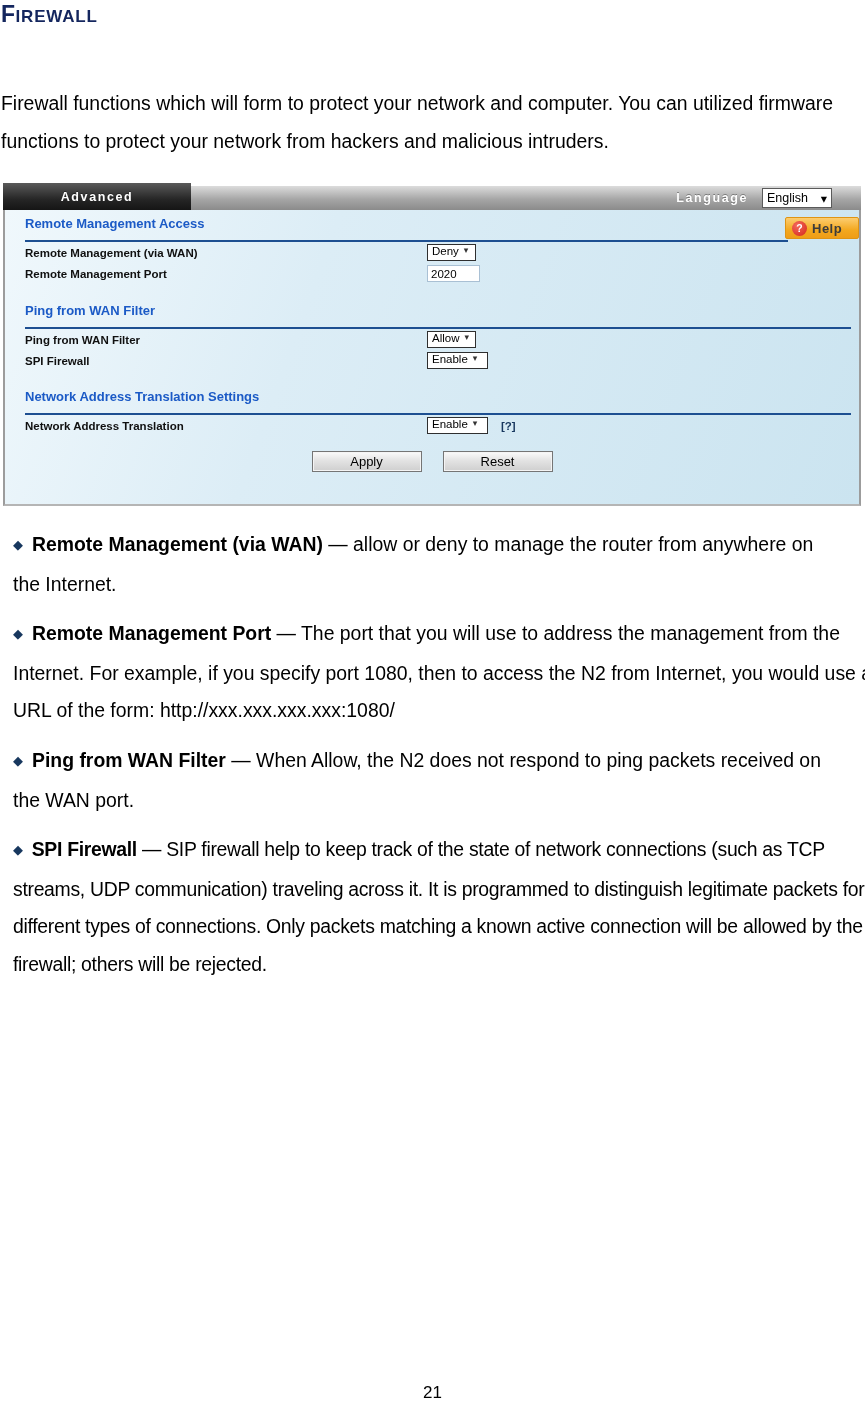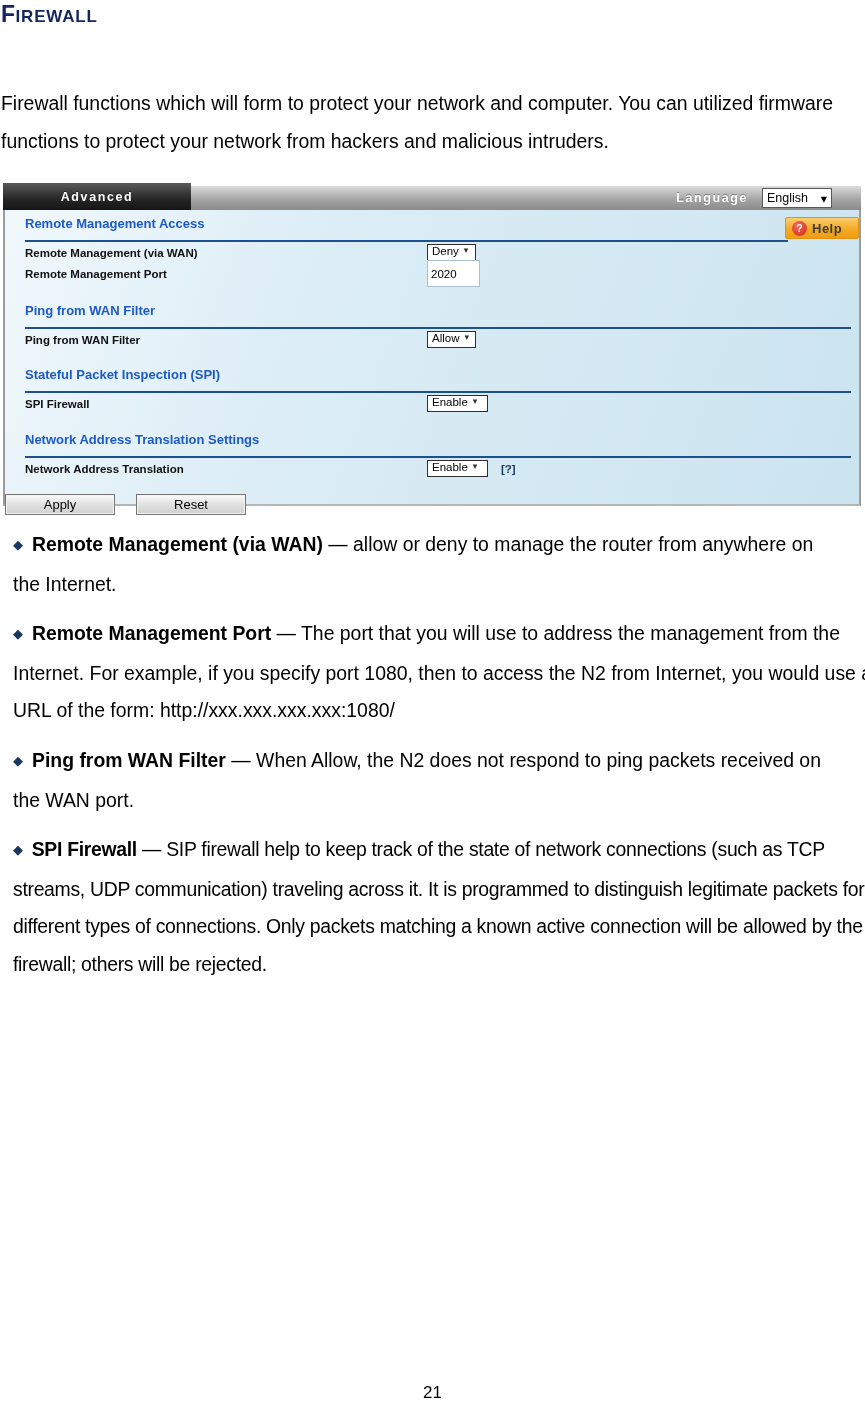--- a/index.html
+++ b/index.html
@@ -60,25 +60,25 @@
   .pt6 { padding-top:6px; } .pt19 { padding-top:19px; } .pt17 { padding-top:17px; } .pt18 { padding-top:18px; }
   .sec-title.first { margin-right:71px; }
 
   .row { height:21px; display:flex; align-items:center; padding-left:20px; }
   .row .lbl { width:402px; flex:none; font-size:11.5px; font-weight:bold; color:#101010; }
   .select { height:17px; background:#fff; border:1px solid #2f2f2f;
             display:inline-flex; justify-content:space-between;
             padding:0 13px 0 4px; font-size:11.5px; cursor:default; }
   .select .arr { font-size:9px; color:#333; margin-left:5px; }
   .w-sm { width:49px; } .w-md { width:61px; }
-  .port-input { width:53px; height:27px; border:1px solid #a9c0d4; font-size:11.5px;
+  .port-input { width:53px; height:17px; border:1px solid #a9c0d4; font-size:11.5px;
                 padding:0 3px; font-family:inherit; background:#fff; }
   .hint { margin-left:13px; font-size:11.5px; font-weight:bold; color:#17375E; cursor:default; }
 
-  .btnrow { margin-top:15px; display:flex; justify-content:flex-start; gap:21px; }
+  .btnrow { margin-top:15px; display:flex; justify-content:center; gap:21px; }
   .pushbtn { width:110px; height:21px; font-size:13px; color:#000; font-family:inherit;
              background:linear-gradient(#fbfbfb, #e3e3e3 45%, #cfcfcf);
              border:1px solid #757575; box-shadow:inset 0 0 0 1px #f4f4f4;
              display:flex; align-items:center; justify-content:center; cursor:default; }
 
   
   .bullets { position:absolute; top:514px; left:1px; width:864px;
              font-size:19.4px; line-height:37.6px; }
   .bullet { margin:12px; }
   .b0 { width:808px; } .b1 { width:864px; } .b2 { width:824px; }
@@ -133,21 +133,20 @@
 
     <div class="sec-title pt19">Ping from WAN Filter</div>
     <div class="row">
       <span class="lbl">Ping from WAN Filter</span>
       <div class="select w-sm">
         <span>Allow</span>
         <span class="arr">▾</span>
       </div>
     </div>
 
-    <div class="sec-title pt17">Stateful Packet Inspection (SPI)</div>
     <div class="row">
       <span class="lbl">SPI Firewall</span>
       <div class="select w-md">
         <span>Enable</span>
         <span class="arr">▾</span>
       </div>
     </div>
 
     <div class="sec-title pt18">Network Address Translation Settings</div>
     <div class="row">

